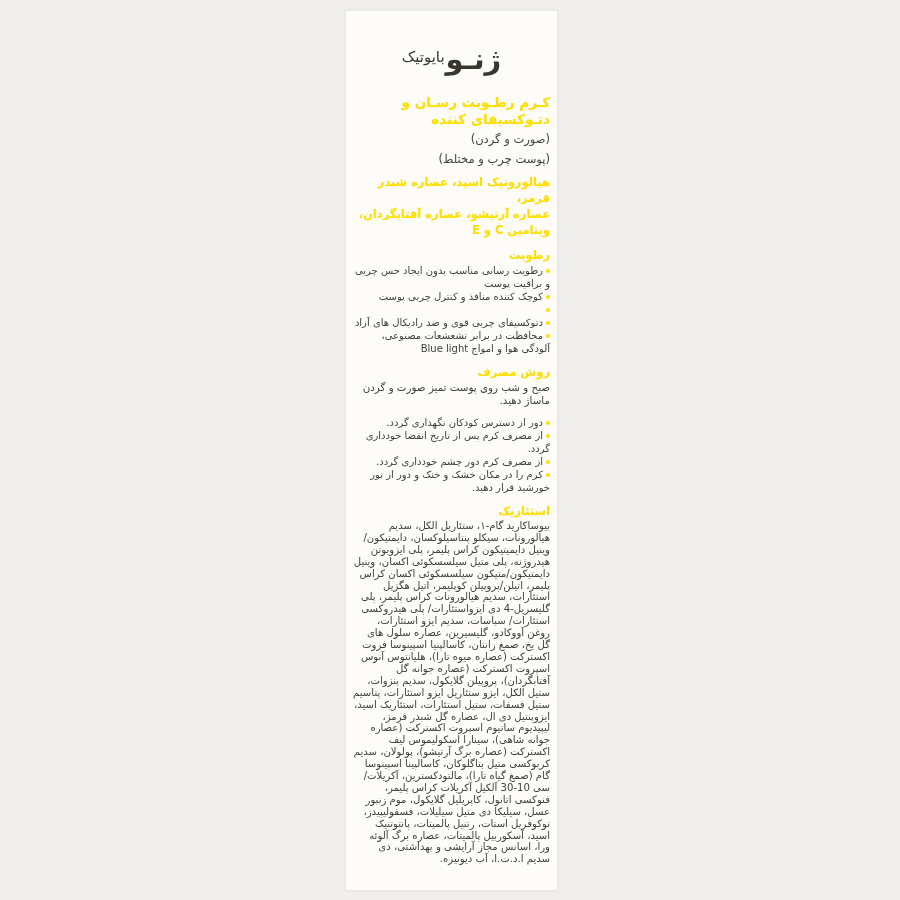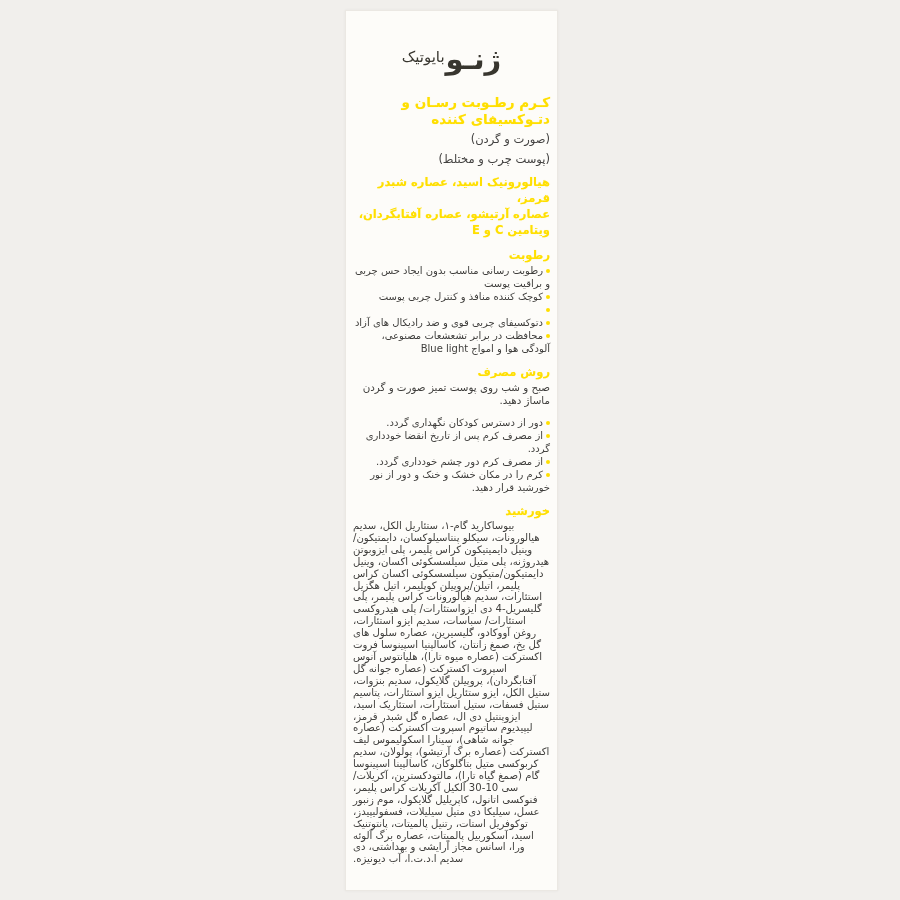--- a/index.html
+++ b/index.html
@@ -72,21 +72,21 @@
   .dot{
     display:inline-block;width:4px;height:4px;border-radius:50%;
     background:var(--yellow);margin-left:3px;vertical-align:1.5px;
   }
   .body-text{
     font-size:10.3px;line-height:12.5px;color:var(--ink);
     white-space:pre-line;
   }
   .ingredients-text{
     font-size:10.1px;line-height:11.9px;color:var(--ink);
-    text-align:left;
+    text-align:right;
   }
   .gap-md{height:10px;}
 </style>
 </head>
 <body>
 
 <div class="panel">
 
   <div class="logo">
     <span class="logo-main">ژنـو</span>
@@ -117,16 +117,16 @@
 
   <div class="gap-md"></div>
 
   <div class="bullet-list">
       <div class="bullet-item"><span class="dot"></span><span>دور از دسترس کودکان نگهداری گردد.</span></div>
       <div class="bullet-item"><span class="dot"></span><span>از مصرف کرم پس از تاریخ انقضا خودداری گردد.</span></div>
       <div class="bullet-item"><span class="dot"></span><span>از مصرف کرم دور چشم خودداری گردد.</span></div>
       <div class="bullet-item"><span class="dot"></span><span>کرم را در مکان خشک و خنک و دور از نور خورشید قرار دهید.</span></div>
     </div>
 
-  <div class="section-heading">خورشید</div>
+  <div class="section-heading">استئاریک</div>
   <div class="ingredients-text">بیوساکارید گام-۱، ستئاریل الکل، سدیم هیالورونات، سیکلو پنتاسیلوکسان، دایمتیکون/وینیل دایمیتیکون کراس پلیمر، پلی ایزوبوتن هیدروژنه، پلی متیل سیلسسکوئی اکسان، وینیل دایمتیکون/متیکون سیلسسکوئی اکسان کراس پلیمر، اتیلن/پروپیلن کوپلیمر، اتیل هگزیل استئارات، سدیم هیالورونات کراس پلیمر، پلی گلیسریل-4 دی ایزواستئارات/ پلی هیدروکسی استئارات/ سباسات، سدیم ایزو استئارات، روغن آووکادو، گلیسیرین، عصاره سلول های گل یخ، صمغ زانتان، کاسالپنیا اسپینوسا فروت اکسترکت (عصاره میوه تارا)، هلیانتوس آنوس اسپروت اکسترکت (عصاره جوانه گل آفتابگردان)، پروپیلن گلایکول، سدیم بنزوات، ستیل الکل، ایزو ستئاریل ایزو استئارات، پتاسیم ستیل فسفات، ستیل استئارات، استئاریک اسید، ایزوپنتیل دی ال، عصاره گل شبدر قرمز، لیپیدیوم ساتیوم اسپروت اکسترکت (عصاره جوانه شاهی)، سینارا اسکولیموس لیف اکسترکت (عصاره برگ آرتیشو)، پولولان، سدیم کربوکسی متیل بتاگلوکان، کاسالپینا اسپینوسا گام (صمغ گیاه تارا)، مالتودکسترین، آکریلات/سی 10-30 آلکیل آکریلات کراس پلیمر، فنوکسی اتانول، کاپریلیل گلایکول، موم زنبور عسل، سیلیکا دی متیل سیلیلات، فسفولیپیدز، توکوفریل استات، رتنیل پالمیتات، پانتوتنیک اسید، آسکوربیل پالمیتات، عصاره برگ آلوئه ورا، اسانس مجاز آرایشی و بهداشتی، دی سدیم ا.د.ت.ا، آب دیونیزه.</div>
 
 </div>
 
 </body></html>

